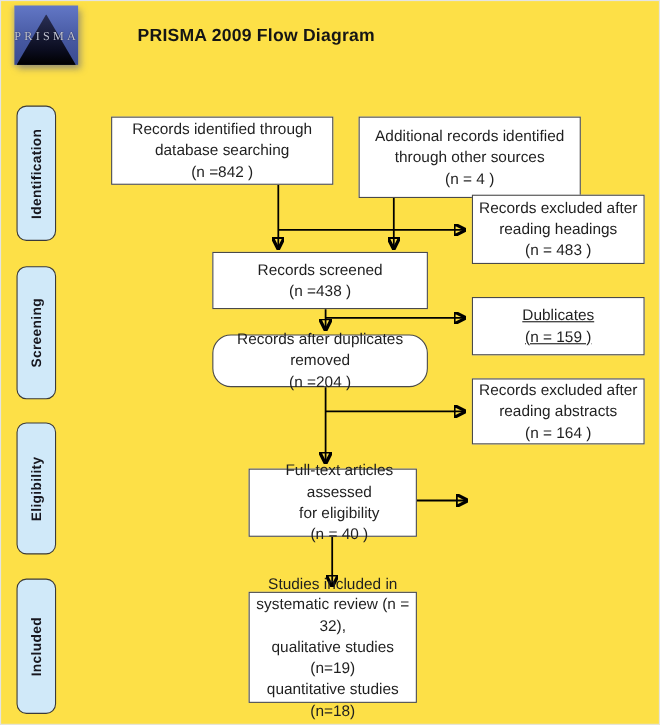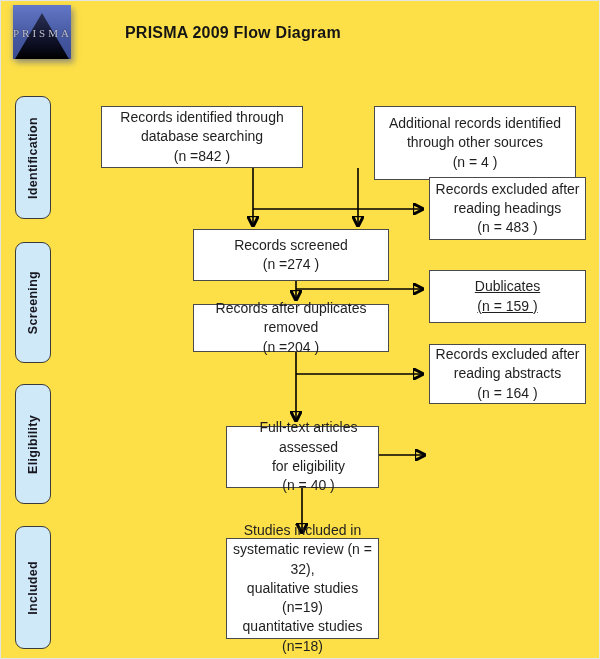--- a/index.html
+++ b/index.html
@@ -68,26 +68,26 @@
     <path d="M295,288 L421,288" marker-end="url(#ah)"></path>
     <path d="M295,351 L295,419" marker-end="url(#ah)"></path>
     <path d="M295,373 L421,373" marker-end="url(#ah)"></path>
     <path d="M378,454 L423,454" marker-end="url(#ah)"></path>
     <path d="M301,487 L301,531" marker-end="url(#ah)"></path>
   </svg>
 
   <div class="fbox" style="left:100px;top:105px;width:202px;height:62px;">Records identified through
 database searching
 (n =842 )</div>
-  <div class="fbox" style="left:325px;top:105px;width:202px;height:74px;margin-left:48px;">Additional records identified
+  <div class="fbox" style="left:325px;top:105px;width:202px;height:74px;">Additional records identified
 through other sources
 (n = 4 )</div>
   <div class="fbox" style="left:192px;top:228px;width:196px;height:52px;">Records screened
-(n =274 )</div>
-  <div class="fbox" style="left:192px;top:303px;width:196px;height:48px;">Records after duplicates removed
+(n =438 )</div>
+  <div class="fbox" style="left:192px;top:303px;width:196px;height:48px;border-radius:17px;">Records after duplicates removed
 (n =204 )</div>
   <div class="fbox" style="left:225px;top:425px;width:153px;height:62px;padding-left:16px;">Full-text articles assessed
 for eligibility
 (n = 40 )</div>
   <div class="fbox" style="left:225px;top:537px;width:153px;height:101px;">Studies included in
 systematic review (n = 32),
 qualitative studies (n=19)
 quantitative studies
 (n=18)</div>
 

